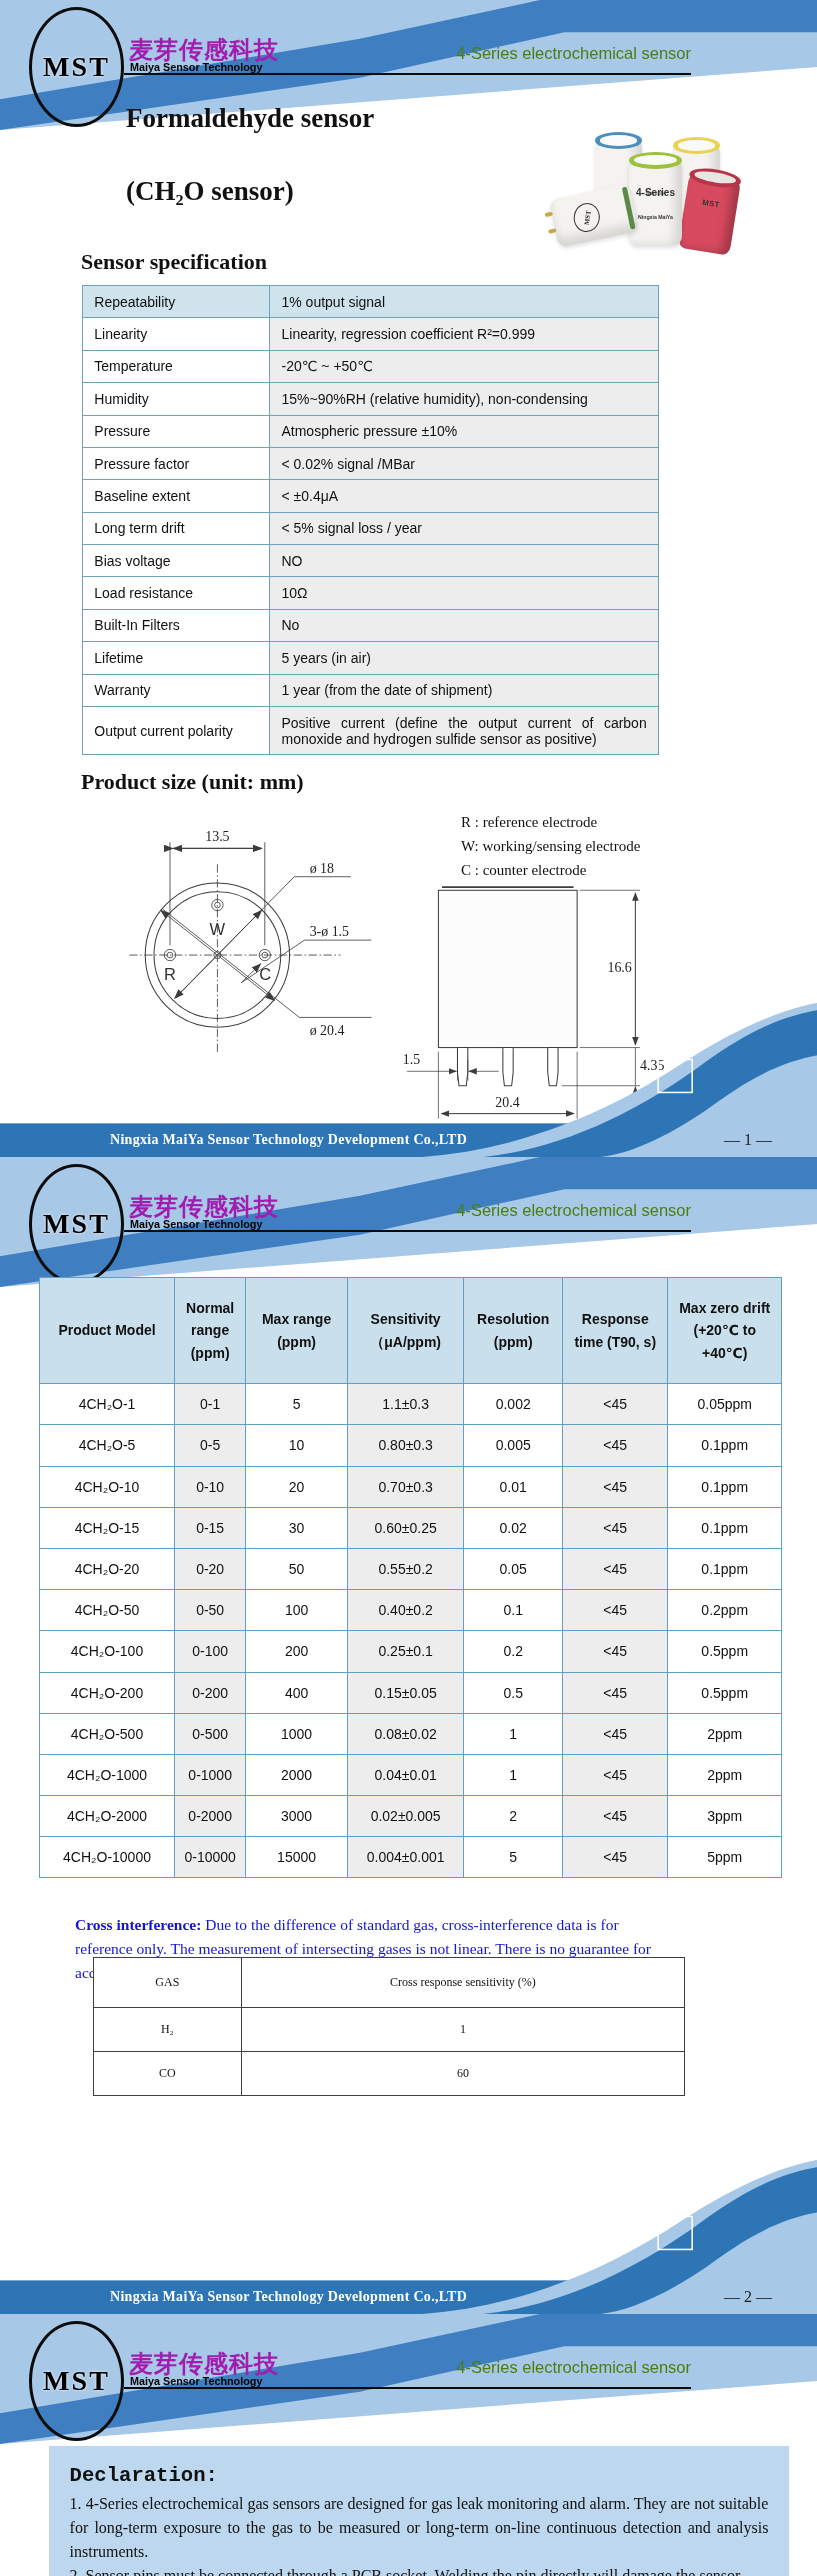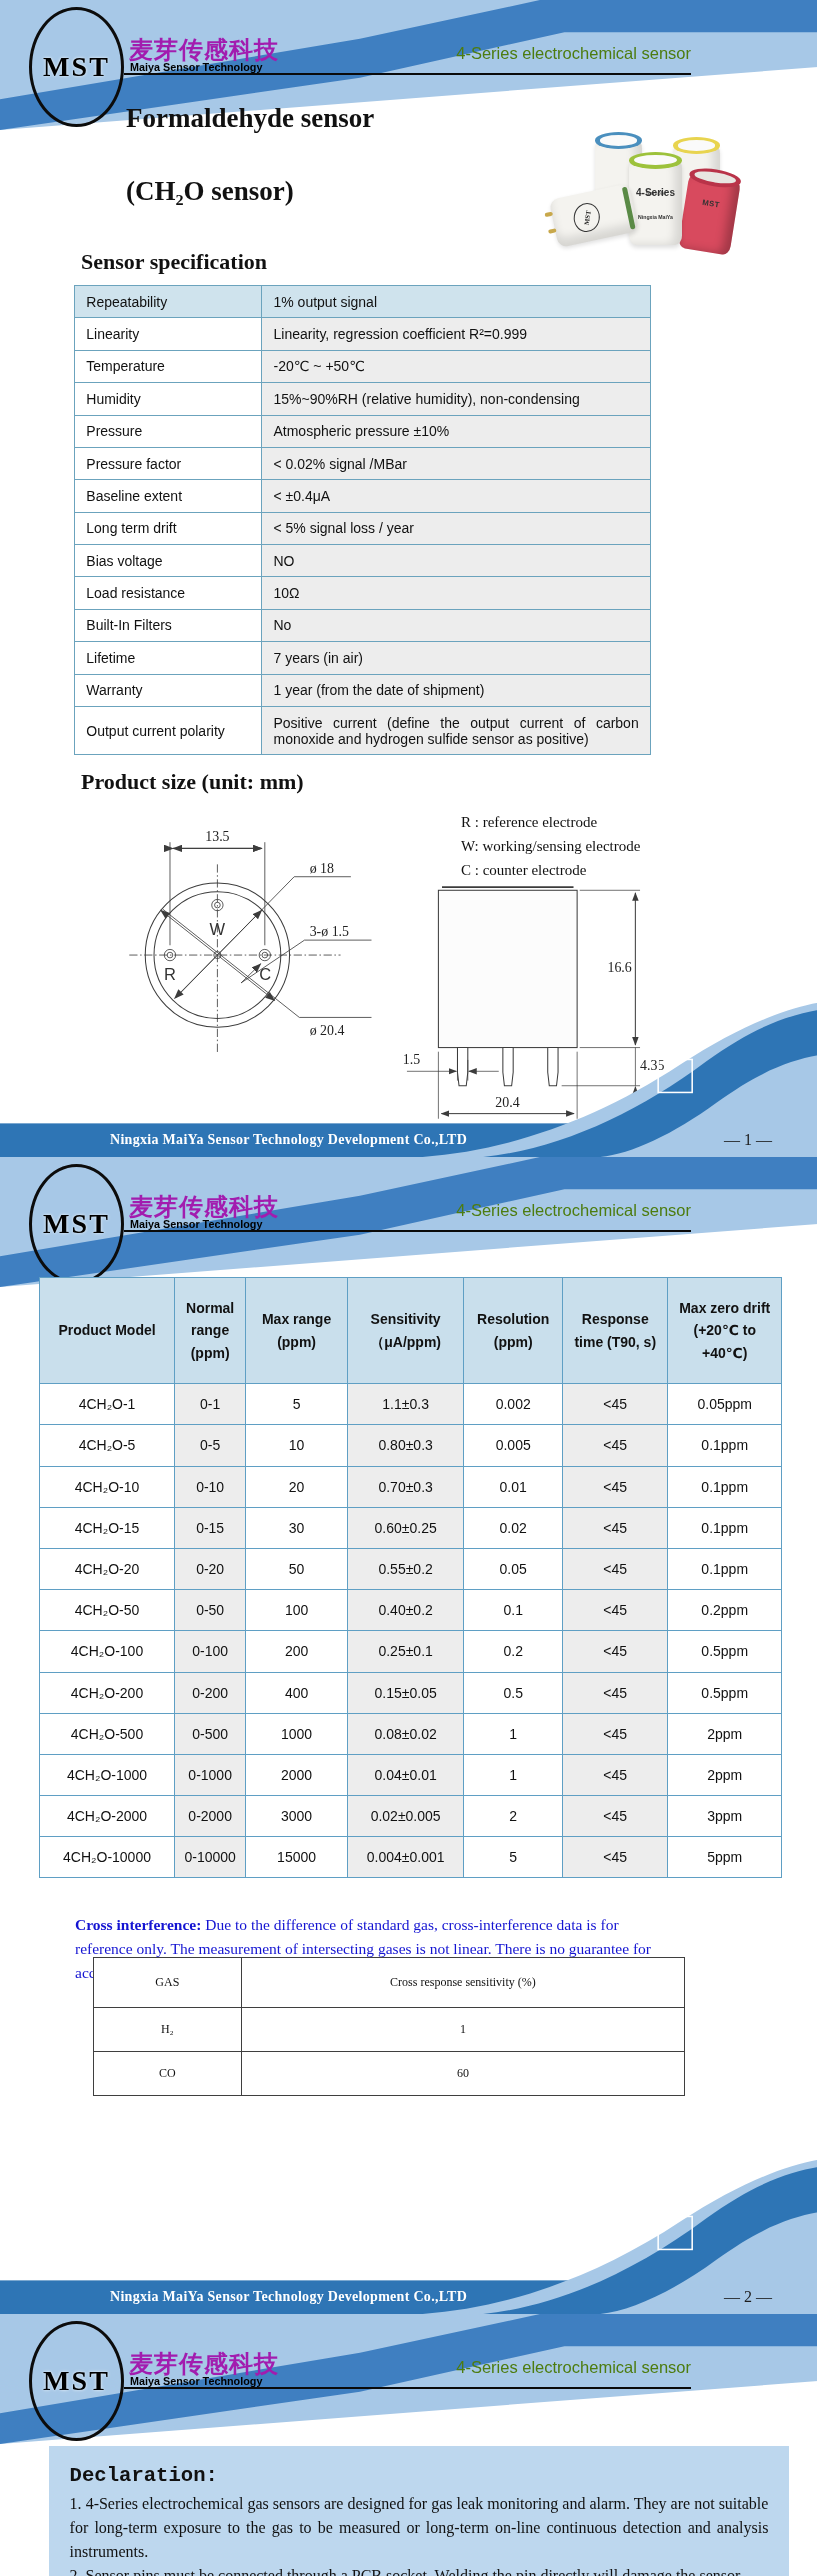--- a/index.html
+++ b/index.html
@@ -29,21 +29,21 @@
   .ft{position:absolute;left:0;bottom:0;width:818px;height:180px;}
   .ft svg{position:absolute;inset:0;}
   .ft-company{position:absolute;left:20.6px;top:155px;width:536px;text-align:center;
     color:#fff;font-weight:bold;font-size:14px;letter-spacing:0.3px;}
   .ft-page{position:absolute;right:46px;top:154px;font-size:16px;color:#1c1c1c;}
 
   
   .title1{left:126px;top:103px;font-size:27px;font-weight:bold;}
   .title2{left:126px;top:176px;font-size:27px;font-weight:bold;}
   .sec-h{font-size:22px;font-weight:bold;}
-  .spec-table{position:absolute;left:74px;top:285px;width:577px;border-collapse:collapse;
+  .spec-table{position:absolute;left:82px;top:285px;width:577px;border-collapse:collapse;
     font-family:"Liberation Sans","DejaVu Sans",sans-serif;font-size:14px;}
   .spec-table td{border:1.5px solid #6ba3bd;padding:7.7px 11.3px;background:#fff;vertical-align:middle;}
   .spec-table td:nth-child(1){width:32.5%;}
   .spec-table td:nth-child(2){background:#ededed;text-align:justify;}
   .spec-table tr:first-child td{background:#cfe3ed;}
   .legend div{font-size:15px;line-height:24px;}
   .diag text{font-family:"Liberation Serif","DejaVu Serif",serif;}
   .diag .lab{font-size:27px;fill:#222;}
   .diag .elec{font-family:"Liberation Sans","DejaVu Sans",sans-serif;font-size:32px;fill:#333;}
 
@@ -266,21 +266,21 @@
         <tr>
           <td>Load resistance</td>
           <td>10Ω</td>
         </tr>
         <tr>
           <td>Built-In Filters</td>
           <td>No</td>
         </tr>
         <tr>
           <td>Lifetime</td>
-          <td>7 years (in air)</td>
+          <td>5 years (in air)</td>
         </tr>
         <tr>
           <td>Warranty</td>
           <td>1 year (from the date of shipment)</td>
         </tr>
         <tr>
           <td>Output current polarity</td>
           <td>Positive current (define the output current of carbon monoxide and hydrogen sulfide sensor as positive)</td>
         </tr>
       </tbody>

